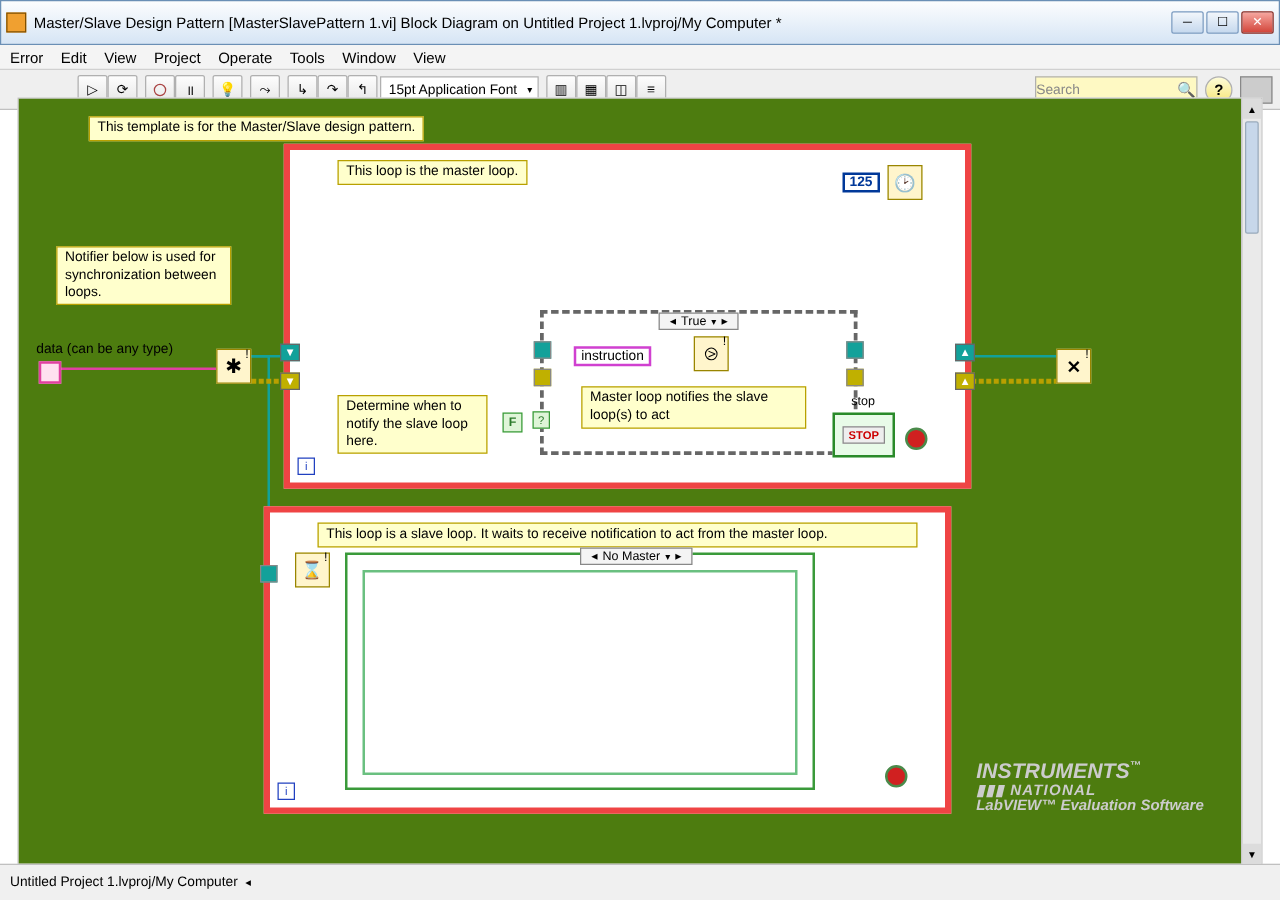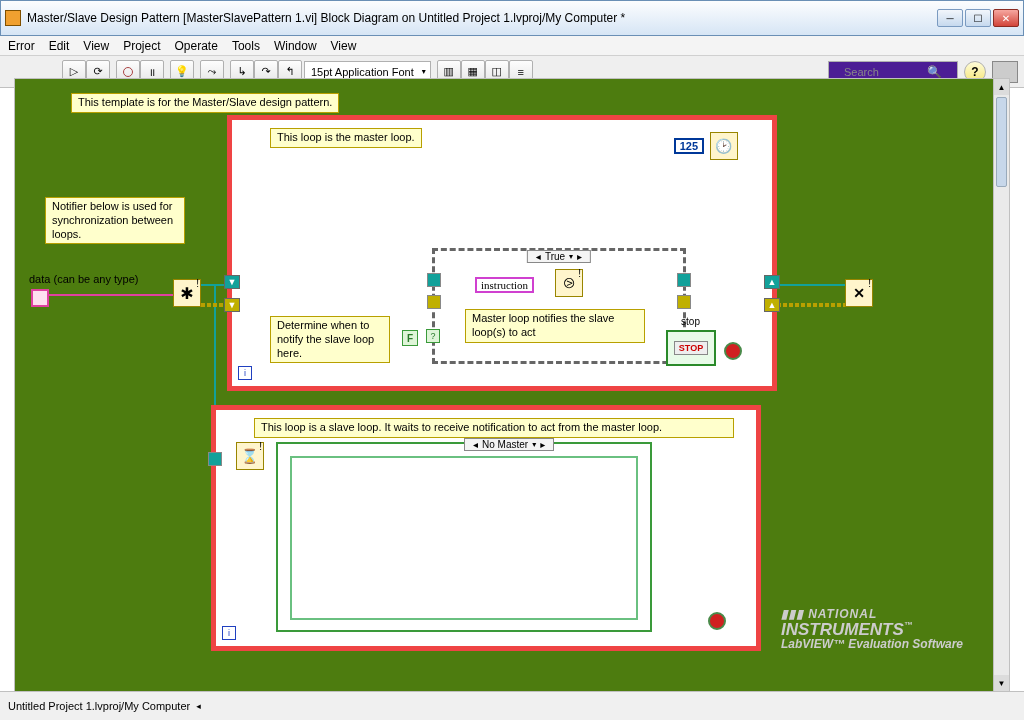--- a/index.html
+++ b/index.html
@@ -15,21 +15,21 @@
 
 
 .menubar { height: 20px; background: #f4f4f4; border-bottom: 1px solid #d0d0d0; display: flex; align-items: center; padding: 0 8px; font-size: 12px; gap: 14px; }
 
 
 .toolbar { height: 32px; background: #efefef; border-bottom: 1px solid #c0c0c0; display: flex; align-items: center; padding: 0 6px; gap: 2px; }
 .tbbtn { width: 24px; height: 24px; border: 1px solid #b0b0b0; background: linear-gradient(#fdfdfd,#e6e6e6); border-radius: 2px; display: flex; align-items: center; justify-content: center; font-size: 11px; }
 .tb-group { display: flex; gap: 0; margin-left: 4px; }
 .fontsel { height: 22px; border: 1px solid #b0b0b0; background: #fff; padding: 0 16px 0 6px; font-size: 11px; display: flex; align-items: center; position: relative; }
 .fontsel::after { content: "▾"; position: absolute; right: 4px; font-size: 8px; }
-.searchbox { margin-left: auto; width: 130px; height: 22px; border: 1px solid #b0b0b0; background: #4c1d95; display: flex; align-items: center; padding: 0 15px; font-size: 11px; color: #888; }
+.searchbox { margin-left: auto; width: 130px; height: 22px; border: 1px solid #b0b0b0; background: #fef9c3; display: flex; align-items: center; padding: 0 0; font-size: 11px; color: #888; }
 .searchbox .mag { margin-left: auto; font-size: 12px; }
 .help { width: 22px; height: 22px; border: 1px solid #b0b0b0; background: linear-gradient(#fefcd8,#f6e67a); border-radius: 11px; display:flex; align-items:center; justify-content:center; font-weight:bold; margin-left:4px; font-size:12px;}
 .corner-icon { width: 26px; height: 22px; border: 1px solid #888; background:#ccc; margin-left:4px; }
 
 
 .canvas-frame { position: absolute; top: 78px; left: 14px; right: 14px; bottom: 28px; background: #fff; border: 1px solid #c0c0c0; }
 .canvas { position: absolute; top: 0; left: 0; right: 16px; bottom: 0; background: #4d7c0f; overflow: hidden; }
 .vscroll { position: absolute; top: 0; right: 0; bottom: 0; width: 16px; background: #eaeaea; border-left: 1px solid #c0c0c0; }
 .vscroll .up, .vscroll .down { height: 16px; background: #dcdcdc; display:flex; align-items:center; justify-content:center; font-size:8px;}
 .vscroll .thumb { position:absolute; left:2px; right:2px; top:18px; height:90px; background:#c7d7ea; border:1px solid #9ab; border-radius:2px;}
@@ -182,21 +182,21 @@
           <span>▸</span>
         </div>
 
         <div class="tunnel teal" style="left:-8px; top:22px;"></div>
         <div class="tunnel yel" style="left:-8px; top:44px;"></div>
         <div class="tunnel teal" style="right:-8px; top:22px;"></div>
         <div class="tunnel yel" style="right:-8px; top:44px;"></div>
 
         <div class="small-box" style="left:-9px; top:78px; background:#dff5d8; border-color:#3a9a3a; color:#2a7a2a;">?</div>
 
-        <div class="instr-label" style="left:40px; top:26px;font-family:Liberation Serif, serif;">instruction</div>
+        <div class="instr-label" style="left:24px; top:26px;">instruction</div>
 
         <div class="icon-box" style="left:120px; top:18px;">
           <span>⧁</span>
           <span style="position:absolute; top:-2px; right:1px; font-size:10px;">!</span>
         </div>
 
         <div class="note" style="left:30px; top:58px; width:180px;">Master loop notifies the slave loop(s) to act</div>
       </div>
 
       <div style="position:absolute; right:72px; top:196px; font-size:10px;">stop</div>
@@ -234,22 +234,22 @@
         <span>▸</span>
       </div>
       <div class="inner-green" style="left:74px; top:46px; width:348px; height:164px;"></div>
 
       <div class="stop-circle" style="right:30px; bottom:16px;"></div>
 
       <div class="small-box" style="left:6px; bottom:6px; border-color:#2040c0; color:#2040c0;">i</div>
     </div>
 
     <div class="watermark">
+      <div style="font-size:17px;"><span>INSTRUMENTS</span><sup style="font-size:9px;">™</sup></div>
       <div style="font-size:12px; letter-spacing:1px;">▮▮▮ <span>NATIONAL</span></div>
-      <div style="font-size:17px;"><span>INSTRUMENTS</span><sup style="font-size:9px;">™</sup></div>
       <div style="font-size:12px;">LabVIEW™ Evaluation Software</div>
     </div>
 
   </div>
   <div class="vscroll">
     <div class="up">▲</div>
     <div class="thumb"></div>
     <div class="down" style="position:absolute; bottom:0; left:0; right:0;">▼</div>
   </div>
 </div>

